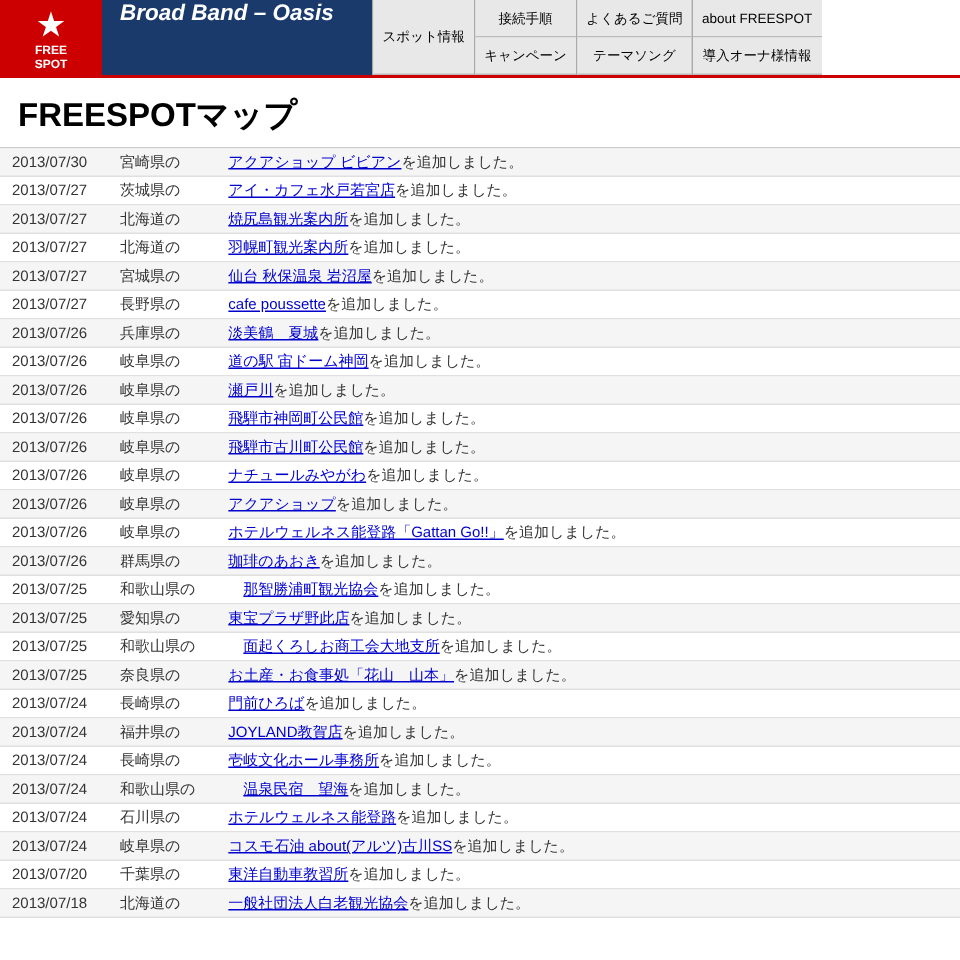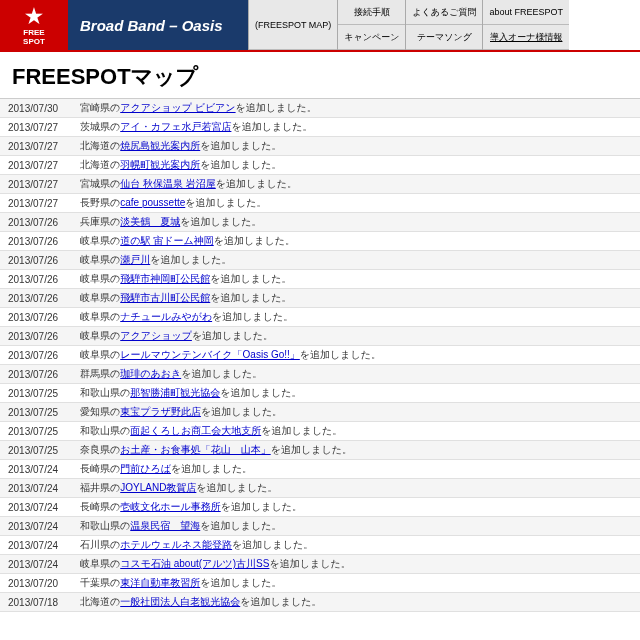--- a/index.html
+++ b/index.html
@@ -2,67 +2,67 @@
 <html><head>
   <meta charset="utf-8">
   <style>
     * { margin: 0; padding: 0; box-sizing: border-box; }
     body { font-family: "MS Gothic", "Meiryo", sans-serif; font-size: 11px; background: #fff; width: 640px; }
 
     
     #header { display: flex; align-items: stretch; background: #fff; border-bottom: 2px solid #cc0000; height: 52px; }
     #logo { width: 68px; background: #cc0000; display: flex; align-items: center; justify-content: center; }
     #logo-inner { color: white; font-size: 9px; font-weight: bold; text-align: center; }
-    #brand { background: #1a3a6b; display: flex; align-items: center; padding: 0 12px; min-width: 180px; }
+    #brand { background: #1a3a6b; display: flex; padding: 0 12px; min-width: 180px; }
     #brand-text { color: #fff; font-size: 15px; font-style: italic; font-weight: bold; white-space: nowrap; }
     #nav { display: flex; align-items: stretch; }
     .nav-col { display: flex; flex-direction: column; border-left: 1px solid #aaa; }
     .nav-item { flex: 1; display: flex; align-items: center; justify-content: center; padding: 0 6px; background: #e8e8e8; border-bottom: 1px solid #bbb; cursor: pointer; font-size: 9px; color: #000; text-align: center; white-space: nowrap; }
 
     
     #page-title-area { padding: 10px 4px 6px 12px; border-bottom: 1px solid #ccc; }
     #page-title { font-size: 22px; font-weight: bold; color: #000; font-family: "MS Gothic", sans-serif; }
 
     
     #content { width: 100%; }
     .entry { display: flex; align-items: center; padding: 2px 8px; border-bottom: 1px solid #e0e0e0; min-height: 18px; }
     .entry:nth-child(odd) { background: #f5f5f5; }
     .entry:nth-child(even) { background: #fff; }
     .entry-date { min-width: 72px; color: #333; font-size: 10px; white-space: nowrap; }
     .entry-text { font-size: 10px; color: #333; }
-    .entry-text a { color: #0000cc; text-decoration: underline; }
+    .entry-text a { color: #0000cc; text-decoration: underline; padding-left: 32px; }
   </style>
 </head>
 <body>
 
 <div id="header">
   <div id="logo">
     <div id="logo-inner">
       <div style="font-size:20px;">★</div>
       <div style="font-size:8px; font-weight:bold;">FREE<br>SPOT</div>
     </div>
   </div>
   <div id="brand">
     <span id="brand-text">Broad Band – Oasis</span>
   </div>
   <div id="nav">
     <div class="nav-col">
-      <div class="nav-item" style="font-size:9px;">(FREESPOT MAP)</div>
+      <div class="nav-item" style="font-size:9px;">スポット情報</div>
     </div>
     <div class="nav-col">
       <div class="nav-item" style="font-size:9px;">接続手順</div>
       <div class="nav-item" style="font-size:9px;">キャンペーン</div>
     </div>
     <div class="nav-col">
       <div class="nav-item" style="font-size:9px;">よくあるご質問</div>
       <div class="nav-item" style="font-size:9px;">テーマソング</div>
     </div>
     <div class="nav-col">
       <div class="nav-item" style="font-size:9px;">about FREESPOT</div>
-      <div class="nav-item" style="font-size:9px;text-decoration:underline;">導入オーナ様情報</div>
+      <div class="nav-item" style="font-size:9px;">導入オーナ様情報</div>
     </div>
   </div>
 </div>
 
 <div id="page-title-area">
   <h1 id="page-title">FREESPOTマップ</h1>
 </div>
 
 <div id="content">
 <div class="entry">
@@ -112,21 +112,21 @@
     <div class="entry">
       <span class="entry-date">2013/07/26</span>
       <span class="entry-text">岐阜県の<a href="#">ナチュールみやがわ</a>を追加しました。</span>
     </div>
     <div class="entry">
       <span class="entry-date">2013/07/26</span>
       <span class="entry-text">岐阜県の<a href="#">アクアショップ</a>を追加しました。</span>
     </div>
     <div class="entry">
       <span class="entry-date">2013/07/26</span>
-      <span class="entry-text">岐阜県の<a href="#">レールマウンテンバイク「Oasis Go!!」</a>を追加しました。</span>
+      <span class="entry-text">岐阜県の<a href="#">ホテルウェルネス能登路「Gattan Go!!」</a>を追加しました。</span>
     </div>
     <div class="entry">
       <span class="entry-date">2013/07/26</span>
       <span class="entry-text">群馬県の<a href="#">珈琲のあおき</a>を追加しました。</span>
     </div>
     <div class="entry">
       <span class="entry-date">2013/07/25</span>
       <span class="entry-text">和歌山県の<a href="#">那智勝浦町観光協会</a>を追加しました。</span>
     </div>
     <div class="entry">

